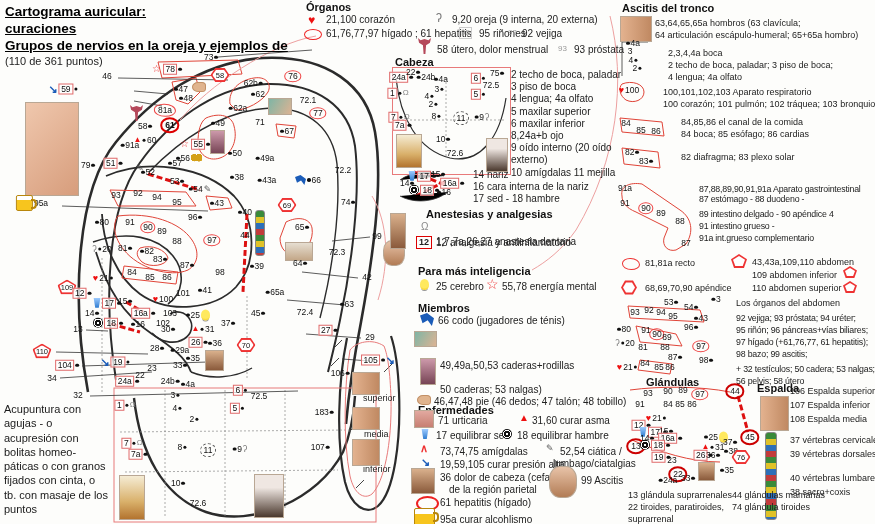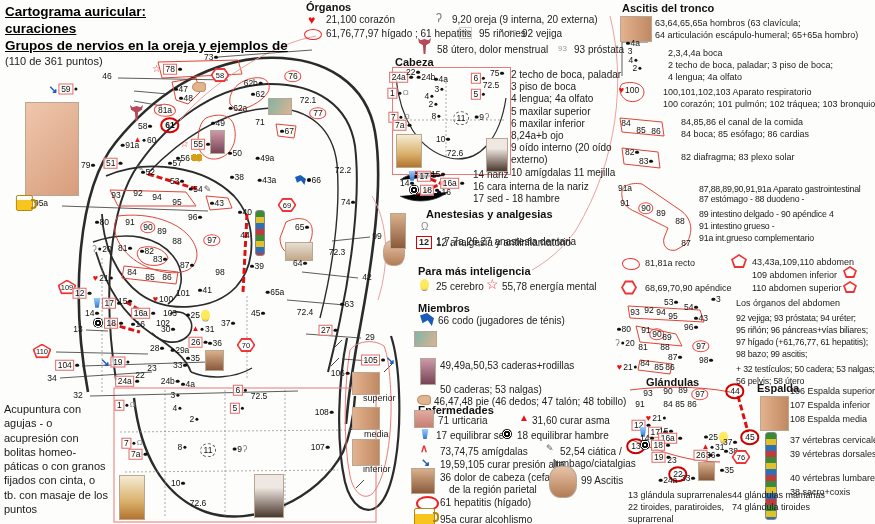--- a/index.html
+++ b/index.html
@@ -803,21 +803,21 @@
         <span class="dot"></span>
       </span>
       <span class="pt t-n" style="left: 198px; top: 503px;">
         <span class="lb">72.6</span>
       </span>
       <span class="pt t-dr" style="left: 340px; top: 373px;">
         <span class="lb">106</span>
         <span class="dot"></span>
       </span>
       <span class="pt t-dr" style="left: 324px; top: 412px;">
-        <span class="lb">108</span>
+        <span class="lb">183</span>
         <span class="dot"></span>
       </span>
       <span class="pt t-dr" style="left: 320px; top: 447px;">
         <span class="lb">107</span>
         <span class="dot"></span>
       </span>
     </div>
   <div>
       <span class="pt t-box" style="left: 401px; top: 77px;">
         <span class="lb">24a</span>

